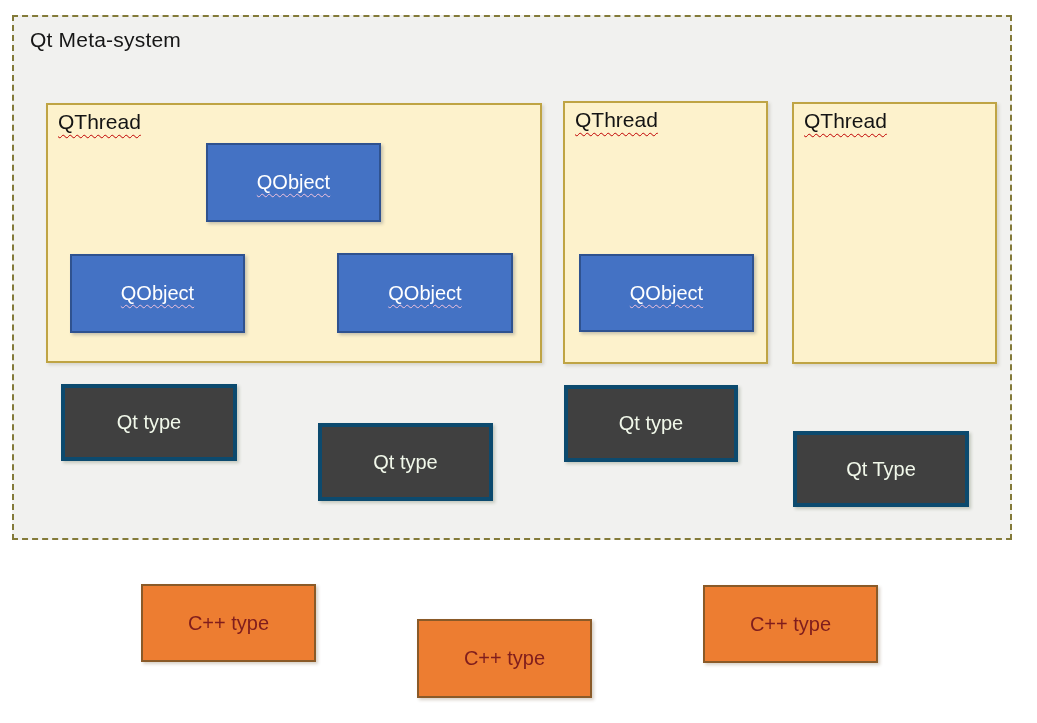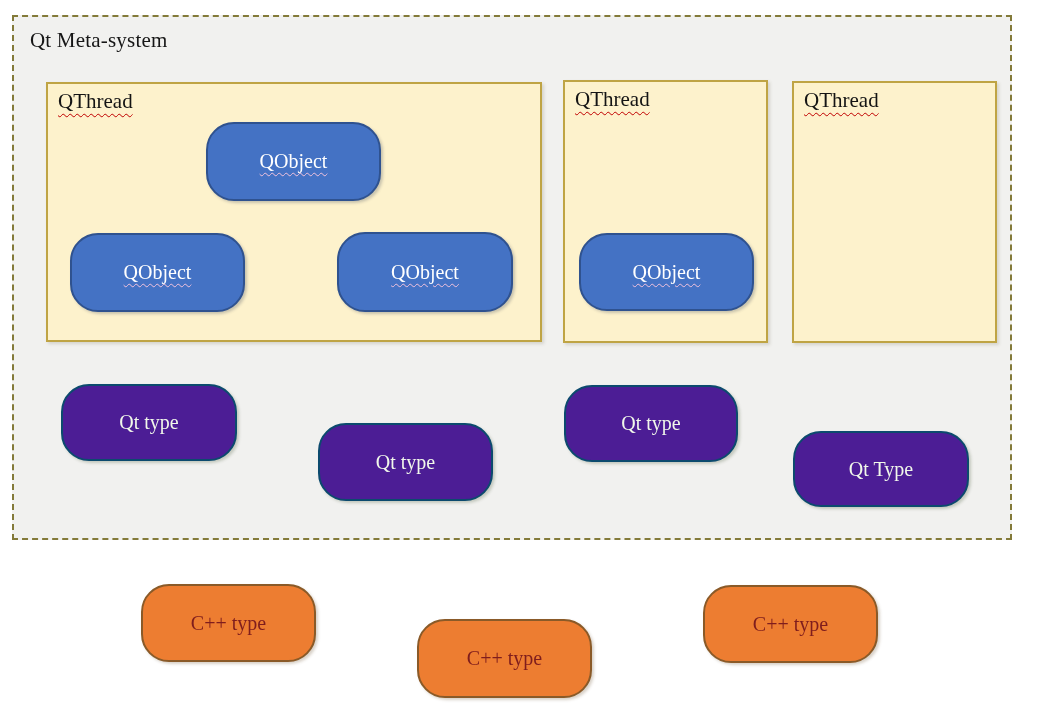--- a/index.html
+++ b/index.html
@@ -6,21 +6,21 @@
     margin: 0;
     padding: 0;
     background: #ffffff;
   }
   .canvas {
     position: relative;
     width: 1037px;
     height: 723px;
     background: #ffffff;
     overflow: hidden;
-    font-family: Liberation Serif, serif;
+    font-family: Liberation Sans, sans-serif;
     -webkit-font-smoothing: antialiased;
   }
   .abs {
     position: absolute;
     box-sizing: border-box;
   }
   .outer-container {
     left: 12px;
     top: 15px;
     width: 1000px;
@@ -34,53 +34,53 @@
     top: 11px;
     font-size: 21px;
     letter-spacing: 0.2px;
     color: #161616;
     white-space: nowrap;
   }
   .thread-box {
     background: #fdf2cc;
     border: 2px solid #bfa444;
     box-shadow: 2px 2px 3px rgba(90, 85, 50, 0.18);
+    margin-top: 21px;
   }
   .thread-label {
     position: absolute;
     left: 10px;
     top: 5px;
     font-size: 21px;
     color: #141414;
     white-space: nowrap;
     text-decoration: underline wavy #c00000 1px;
     text-underline-offset: 5px;
   }
   .shape {
     display: flex;
     align-items: center;
     justify-content: center;
     text-align: center;
-    border-radius: 28px;
   }
   .qobject-box {
     background: #4472c4;
     border: 2px solid #2f528f;
     box-shadow: 2px 2px 3px rgba(40, 50, 80, 0.25);
   }
   .qobject-label {
     color: #ffffff;
     font-size: 20px;
     white-space: nowrap;
     text-decoration: underline wavy #f2c2dc 1px;
     text-underline-offset: 4px;
   }
   .qt-type-box {
-    background: #4c1d95;
-    border: 2px solid #0c4a6e;
+    background: #404040;
+    border: 4px solid #0c4a6e;
     box-shadow: 2px 2px 3px rgba(60, 80, 45, 0.25);
   }
   .qt-type-label {
     color: #f1f8ea;
     font-size: 20px;
     white-space: nowrap;
   }
   .cpp-type-box {
     background: #ed7d31;
     border: 2px solid #8a5a28;

